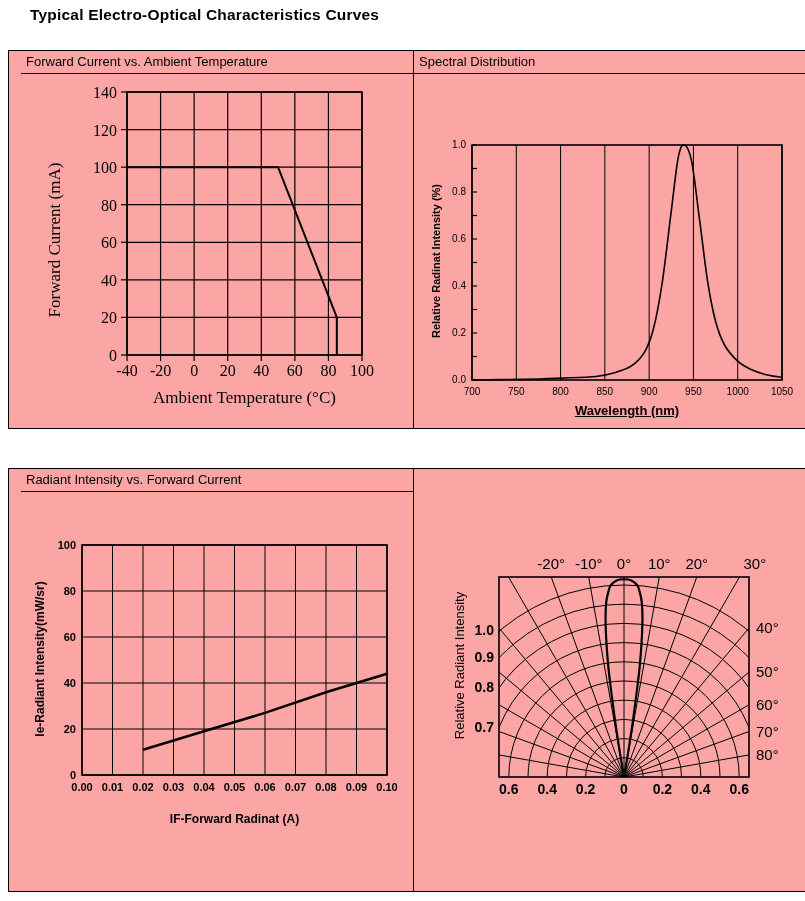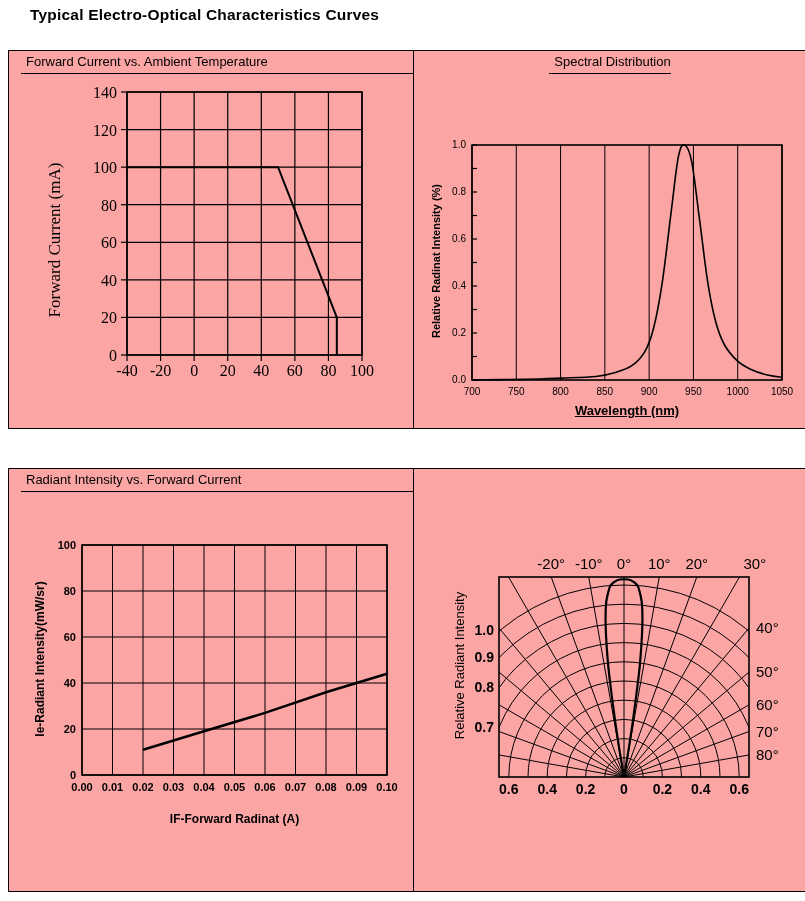--- a/index.html
+++ b/index.html
@@ -11,21 +11,21 @@
     position:absolute;left:30px;top:6px;
     font-size:15.5px;font-weight:700;letter-spacing:.2px;
   }
   .panel{
     position:absolute;left:8px;width:785px;border:1px solid #000;
     display:flex;background:#fca5a5;padding-left:12px;
   }
   .panel-top{top:50px;height:377px;}
   .panel-bottom{top:468px;height:422px;}
   .cell{width:392px;flex:none;display:flex;flex-direction:column;position:relative;}
-  .cell + .cell{border-left:1px solid #000;width:392px;align-items:center;}
+  .cell + .cell{border-left:1px solid #000;width:392px;}
   .cell-header{
     height:22px;line-height:22px;padding-left:5px;font-size:13px;
     border-bottom:1px solid #000;white-space:nowrap;overflow:hidden;
   }
   .chart-wrap{position:relative;flex:1;}
   .chart-svg{display:block;}
 
   
   .ax{position:absolute;text-align:center;white-space:nowrap;}
   .ax-rot{transform:rotate(-90deg);transform-origin:center center;}
@@ -112,20 +112,21 @@
             <line x1="106" y1="130.71428571428572" x2="100" y2="130.71428571428572" class="tk"></line>
             <text x="96" y="136.71428571428572" class="t-serif" text-anchor="end">80</text>
             <line x1="106" y1="93.14285714285714" x2="100" y2="93.14285714285714" class="tk"></line>
             <text x="96" y="99.14285714285714" class="t-serif" text-anchor="end">100</text>
             <line x1="106" y1="55.571428571428584" x2="100" y2="55.571428571428584" class="tk"></line>
             <text x="96" y="61.571428571428584" class="t-serif" text-anchor="end">120</text>
             <line x1="106" y1="18" x2="100" y2="18" class="tk"></line>
             <text x="96" y="24" class="t-serif" text-anchor="end">140</text>
             <path d="M106.00 93.14 L 257.07 93.14 L 315.82 243.43 L 315.82 281.00" class="ln ln2"></path>
           </svg>
+        <div class="ax ax-serif c1x">Ambient Temperature (°C)</div>
         <div class="ax ax-serif ax-rot c1y">Forward Current (mA)</div>
       </div>
     </section>
     <section class="cell">
       <header class="cell-header">Spectral Distribution</header>
       <div class="chart-wrap">
         <svg id="chart-spectral" class="chart-svg" width="392" height="354">
             <line x1="58" y1="71" x2="58" y2="306" class="g2"></line>
             <line x1="102.28571428571428" y1="71" x2="102.28571428571428" y2="306" class="g2"></line>
             <line x1="146.57142857142856" y1="71" x2="146.57142857142856" y2="306" class="g2"></line>

